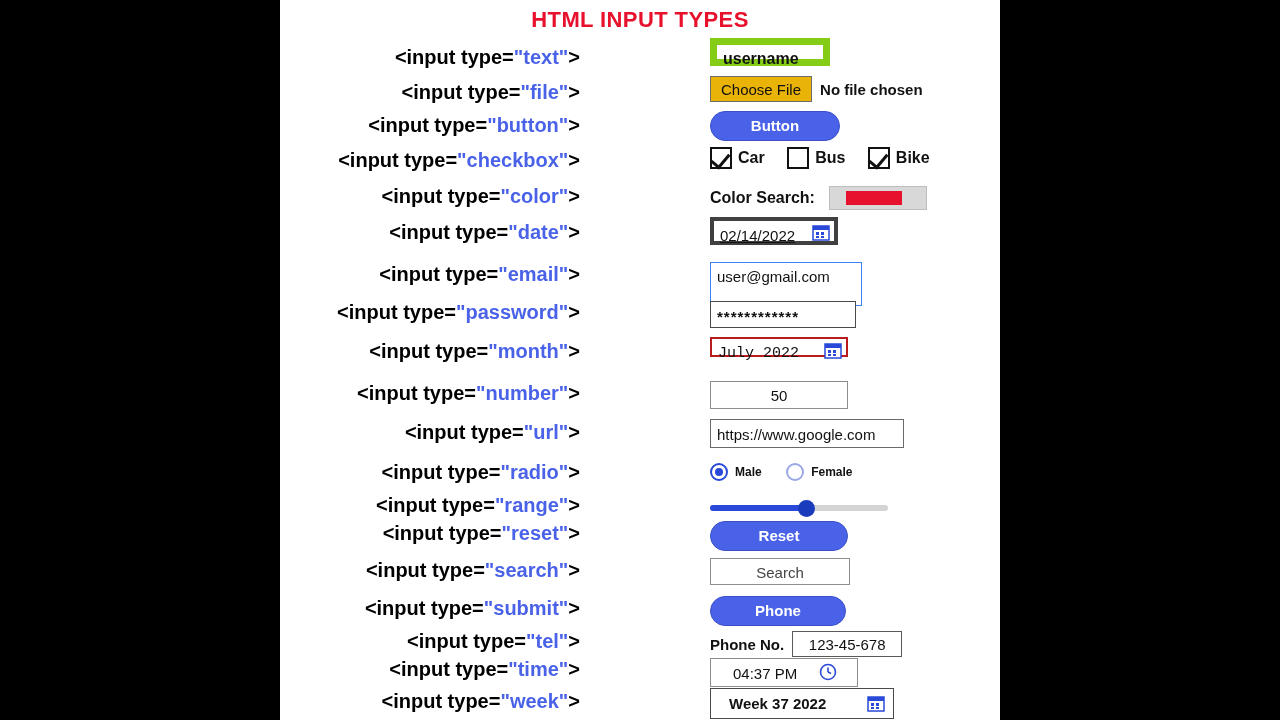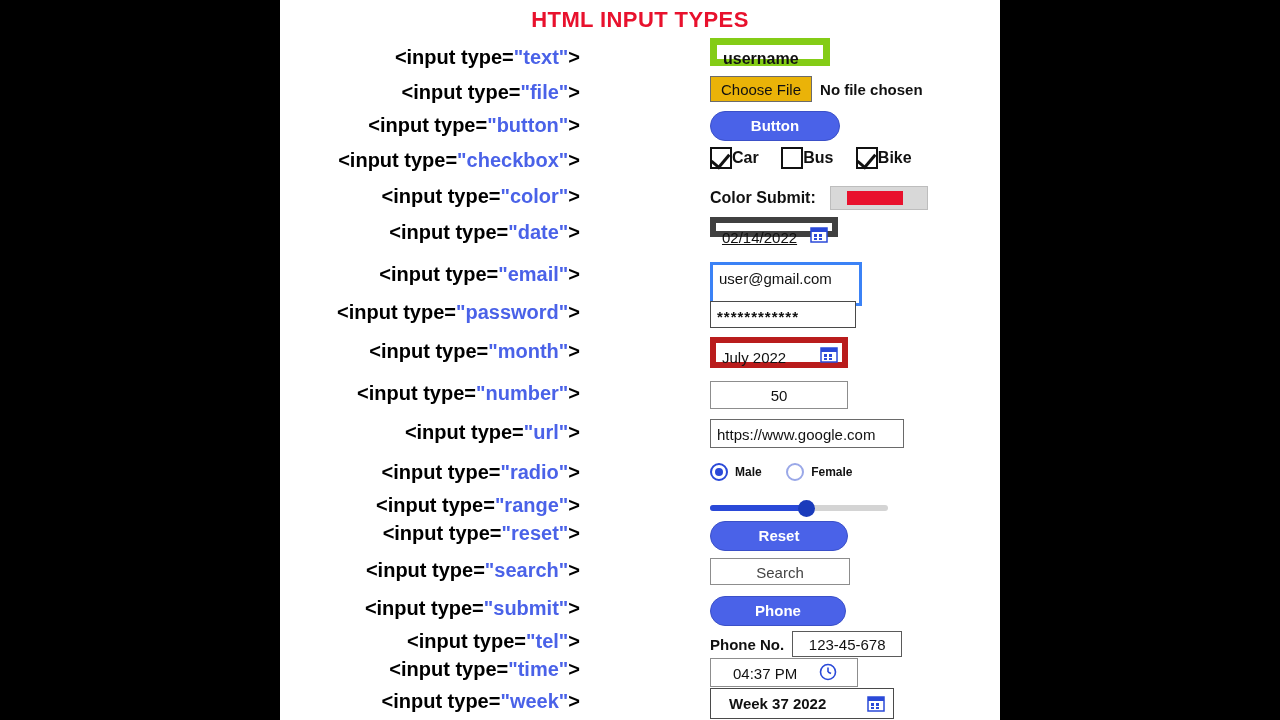--- a/index.html
+++ b/index.html
@@ -120,20 +120,21 @@
     width: 8px;
     height: 15px;
     border: solid #111;
     border-width: 0 3px 3px 0;
     transform: rotate(40deg);
   }
   .chk-label {
     font-size: 16px;
     font-weight: bold;
     color: #111;
+    margin-left: 6px;
     margin-right: 18px;
     vertical-align: middle;
   }
   .picker-label {
     font-size: 16px;
     font-weight: bold;
     color: #111;
     vertical-align: middle;
   }
   .color-swatch-wrap {
@@ -265,62 +266,62 @@
       <div class="ctrl" style="top:-14px">
         <span class="chk checked"></span><span class="chk-label">Car</span>
         <span class="chk"></span><span class="chk-label">Bus</span>
         <span class="chk checked"></span><span class="chk-label">Bike</span>
       </div>
     </div>
 
     <div class="row" style="top:197px">
       <div class="code" style="top:-12px"><span>&lt;input type=</span><span class="str">"color"</span><span>&gt;</span></div>
       <div class="ctrl" style="top:-11px">
-        <span class="picker-label">Color Submit:</span>
+        <span class="picker-label">Color Search:</span>
         <span class="color-swatch-wrap"><span class="color-swatch"></span></span>
       </div>
     </div>
 
     <div class="row" style="top:233px">
       <div class="code" style="top:-12px"><span>&lt;input type=</span><span class="str">"date"</span><span>&gt;</span></div>
       <div class="ctrl" style="top:-16px">
-        <span class="box shadow" style="width:128px;height:20px;line-height:25px;position:relative;border:6px solid #404040;text-decoration:underline;">
+        <span class="box shadow" style="width:128px;height:28px;line-height:25px;position:relative;border:4px solid #404040;text-decoration:underline;">
           <span>02/14/2022</span>
           <span class="cal-icon">
             <svg width="18" height="18" viewBox="0 0 18 18">
                 <rect x="1" y="3" width="16" height="14" fill="#fff" stroke="#2a49d8" stroke-width="1.5"></rect>
                 <rect x="1" y="3" width="16" height="4" fill="#2a49d8"></rect>
                 <rect x="4" y="9" width="3" height="3" fill="#2a49d8"></rect>
                 <rect x="9" y="9" width="3" height="3" fill="#2a49d8"></rect>
                 <rect x="4" y="13" width="3" height="2" fill="#2a49d8"></rect>
                 <rect x="9" y="13" width="3" height="2" fill="#2a49d8"></rect>
               </svg>
           </span>
         </span>
       </div>
     </div>
 
     <div class="row" style="top:276px">
       <div class="code" style="top:-13px"><span>&lt;input type=</span><span class="str">"email"</span><span>&gt;</span></div>
       <div class="ctrl" style="top:-14px">
-        <span class="box" style="width:152px;height:44px;line-height:23px;border:3px solid #3b82f6;">user@gmail.com</span>
+        <span class="box" style="width:152px;height:44px;line-height:23px;border:1px solid #3b82f6;">user@gmail.com</span>
       </div>
     </div>
 
     <div class="row" style="top:314px">
       <div class="code" style="top:-13px"><span>&lt;input type=</span><span class="str">"password"</span><span>&gt;</span></div>
       <div class="ctrl" style="top:-13px">
         <span class="box" style="width:146px;height:27px;line-height:25px;font-weight:bold;letter-spacing:1px;border:1px solid #4a4a4a;">************</span>
       </div>
     </div>
 
     <div class="row" style="top:353px">
       <div class="code" style="top:-13px"><span>&lt;input type=</span><span class="str">"month"</span><span>&gt;</span></div>
       <div class="ctrl" style="top:-16px">
-        <span class="box" style="width:138px;height:31px;line-height:26px;position:relative;border:6px solid #b91c1c;">
+        <span class="box" style="width:138px;height:20px;line-height:26px;position:relative;border:2px solid #b91c1c;font-family:Liberation Mono, monospace;">
           <span>July 2022</span>
           <span class="cal-icon">
             <svg width="18" height="18" viewBox="0 0 18 18">
                 <rect x="1" y="3" width="16" height="14" fill="#fff" stroke="#2a49d8" stroke-width="1.5"></rect>
                 <rect x="1" y="3" width="16" height="4" fill="#2a49d8"></rect>
                 <rect x="4" y="9" width="3" height="3" fill="#2a49d8"></rect>
                 <rect x="9" y="9" width="3" height="3" fill="#2a49d8"></rect>
                 <rect x="4" y="13" width="3" height="2" fill="#2a49d8"></rect>
                 <rect x="9" y="13" width="3" height="2" fill="#2a49d8"></rect>
               </svg>

